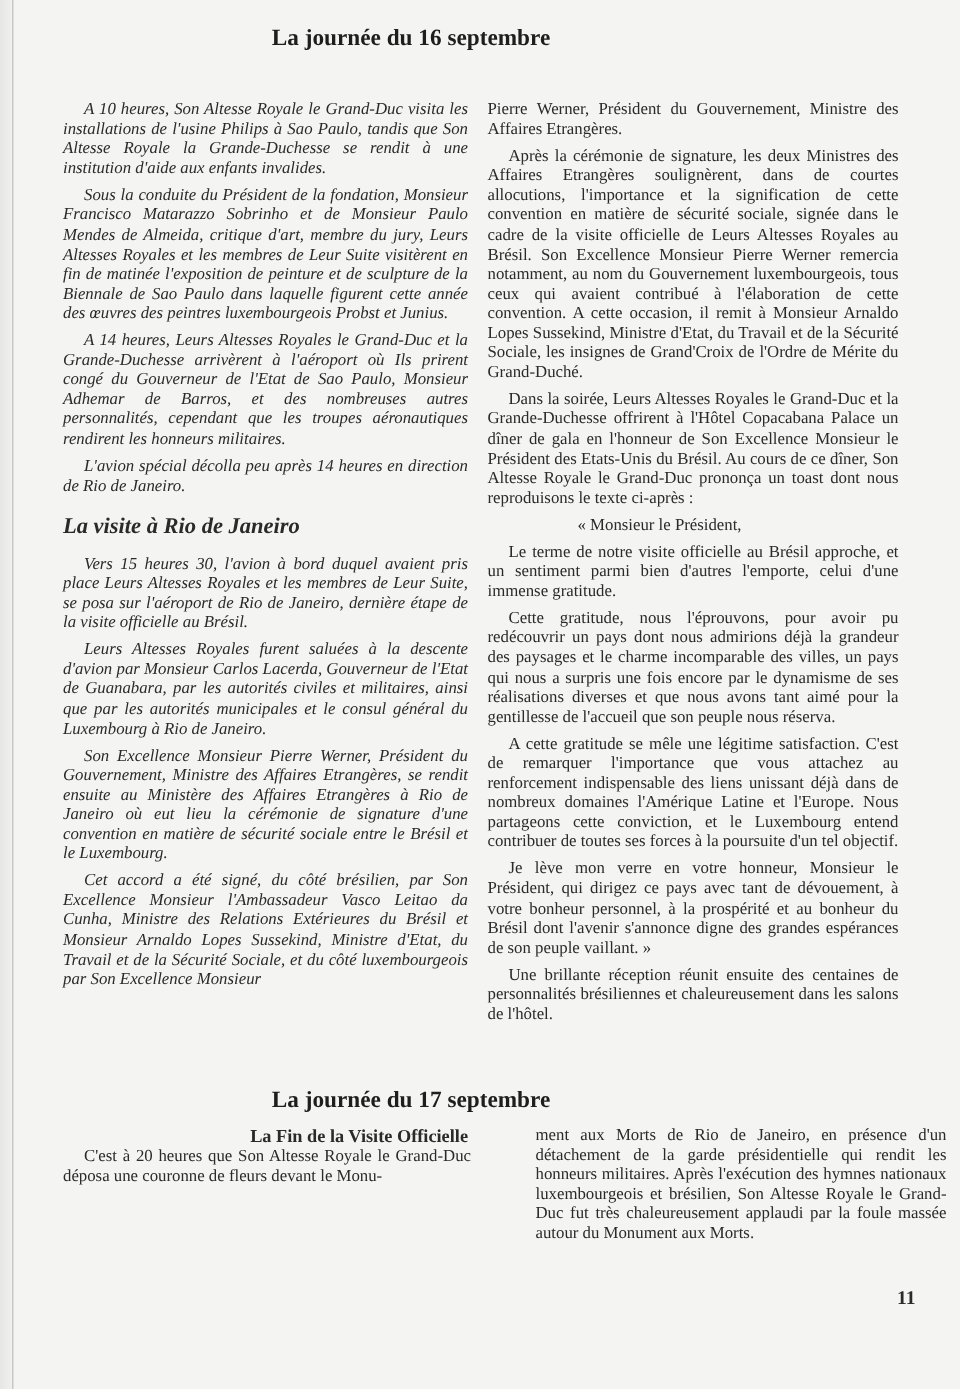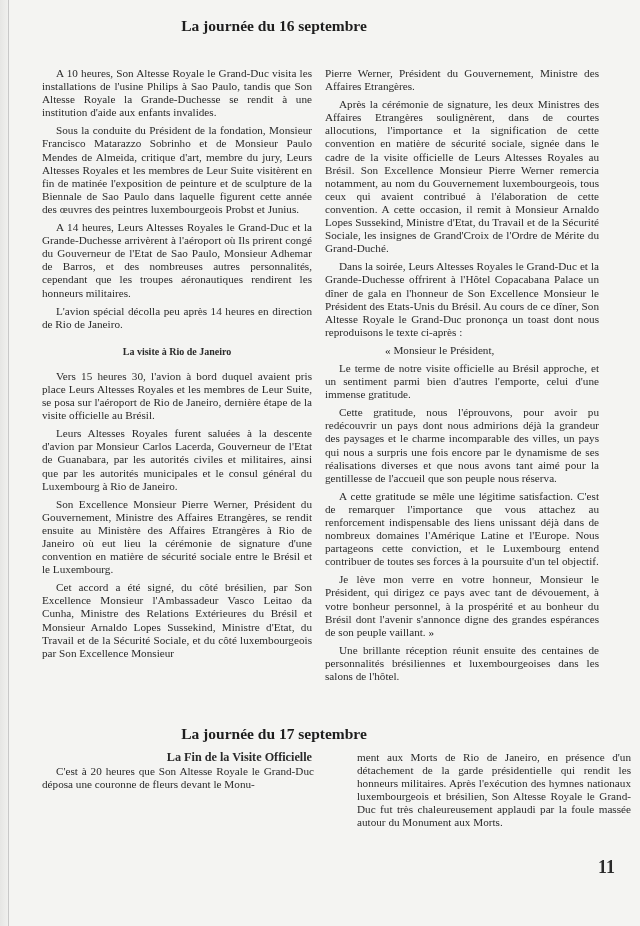--- a/index.html
+++ b/index.html
@@ -25,34 +25,34 @@
   }
   .col {
     position: absolute; width: 270px;
     font-size: 11.2px; line-height: 13.1px;
     text-align: justify;
   }
   .col p { margin: 0 0 5px 0; text-indent: 14px; }
   .col p.noindent { text-indent: 0; }
   .col p.quote-open { text-indent: 60px; margin-top: 4px; }
   .col h3 {
-    font-size: 10px; font-weight: bold; text-align: center;
+    font-size: 15px; font-weight: bold; text-align: left;
     margin: 14px 0 12px 0;
   }
-  .col-left { left: 42px; top: 67px; }
+  .col-left { left: 42px; top: 67px; font-style: italic; }
   .col-right { left: 325px; top: 67px; width: 274px; }
   .col-left2 { left: 42px; top: 765px; width: 280px; }
   .col-right2 { left: 325px; top: 751px; width: 274px; margin-left: 32px; }
   .subhead-bottom {
     position: absolute; left: 42px; width: 270px; top: 750px;
     font-size: 12.2px; font-weight: bold; text-align: right;
   }
   .page-number {
     position: absolute; left: 598px; top: 857px;
-    font-size: 18px; font-weight: bold;
+    font-size: 13px; font-weight: bold;
   }
 </style>
 </head>
 <body>
 
 <div class="page-edge2"></div>
 <div class="page-edge"></div>
 
 <h2 class="section-title" style="top:4px;">La journée du 16 septembre</h2>
 
@@ -70,21 +70,21 @@
 
 <div class="col col-right">
   <p class="noindent">Pierre Werner, Président du Gouvernement, Ministre des Affaires Etrangères.</p>
   <p>Après la cérémonie de signature, les deux Ministres des Affaires Etrangères soulignèrent, dans de courtes allocutions, l'importance et la signification de cette convention en matière de sécurité sociale, signée dans le cadre de la visite officielle de Leurs Altesses Royales au Brésil. Son Excellence Monsieur Pierre Werner remercia notamment, au nom du Gouvernement luxembourgeois, tous ceux qui avaient contribué à l'élaboration de cette convention. A cette occasion, il remit à Monsieur Arnaldo Lopes Sussekind, Ministre d'Etat, du Travail et de la Sécurité Sociale, les insignes de Grand'Croix de l'Ordre de Mérite du Grand-Duché.</p>
   <p>Dans la soirée, Leurs Altesses Royales le Grand-Duc et la Grande-Duchesse offrirent à l'Hôtel Copacabana Palace un dîner de gala en l'honneur de Son Excellence Monsieur le Président des Etats-Unis du Brésil. Au cours de ce dîner, Son Altesse Royale le Grand-Duc prononça un toast dont nous reproduisons le texte ci-après :</p>
   <p class="quote-open">« Monsieur le Président,</p>
   <p>Le terme de notre visite officielle au Brésil approche, et un sentiment parmi bien d'autres l'emporte, celui d'une immense gratitude.</p>
   <p>Cette gratitude, nous l'éprouvons, pour avoir pu redécouvrir un pays dont nous admirions déjà la grandeur des paysages et le charme incomparable des villes, un pays qui nous a surpris une fois encore par le dynamisme de ses réalisations diverses et que nous avons tant aimé pour la gentillesse de l'accueil que son peuple nous réserva.</p>
   <p>A cette gratitude se mêle une légitime satisfaction. C'est de remarquer l'importance que vous attachez au renforcement indispensable des liens unissant déjà dans de nombreux domaines l'Amérique Latine et l'Europe. Nous partageons cette conviction, et le Luxembourg entend contribuer de toutes ses forces à la poursuite d'un tel objectif.</p>
   <p>Je lève mon verre en votre honneur, Monsieur le Président, qui dirigez ce pays avec tant de dévouement, à votre bonheur personnel, à la prospérité et au bonheur du Brésil dont l'avenir s'annonce digne des grandes espérances de son peuple vaillant. »</p>
-  <p>Une brillante réception réunit ensuite des centaines de personnalités brésiliennes et luxembourgeoises dans les salons de l'hôtel.</p>
+  <p>Une brillante réception réunit ensuite des centaines de personnalités brésiliennes et chaleureusement dans les salons de l'hôtel.</p>
 </div>
 
 <h2 class="section-title" style="top:712px;text-align:center;">La journée du 17 septembre</h2>
 
 <div class="subhead-bottom">La Fin de la Visite Officielle</div>
 
 <div class="col col-left2" style="width:272px;">
   <p>C'est à 20 heures que Son Altesse Royale le Grand-Duc déposa une couronne de fleurs devant le Monu-</p>
 </div>
 

